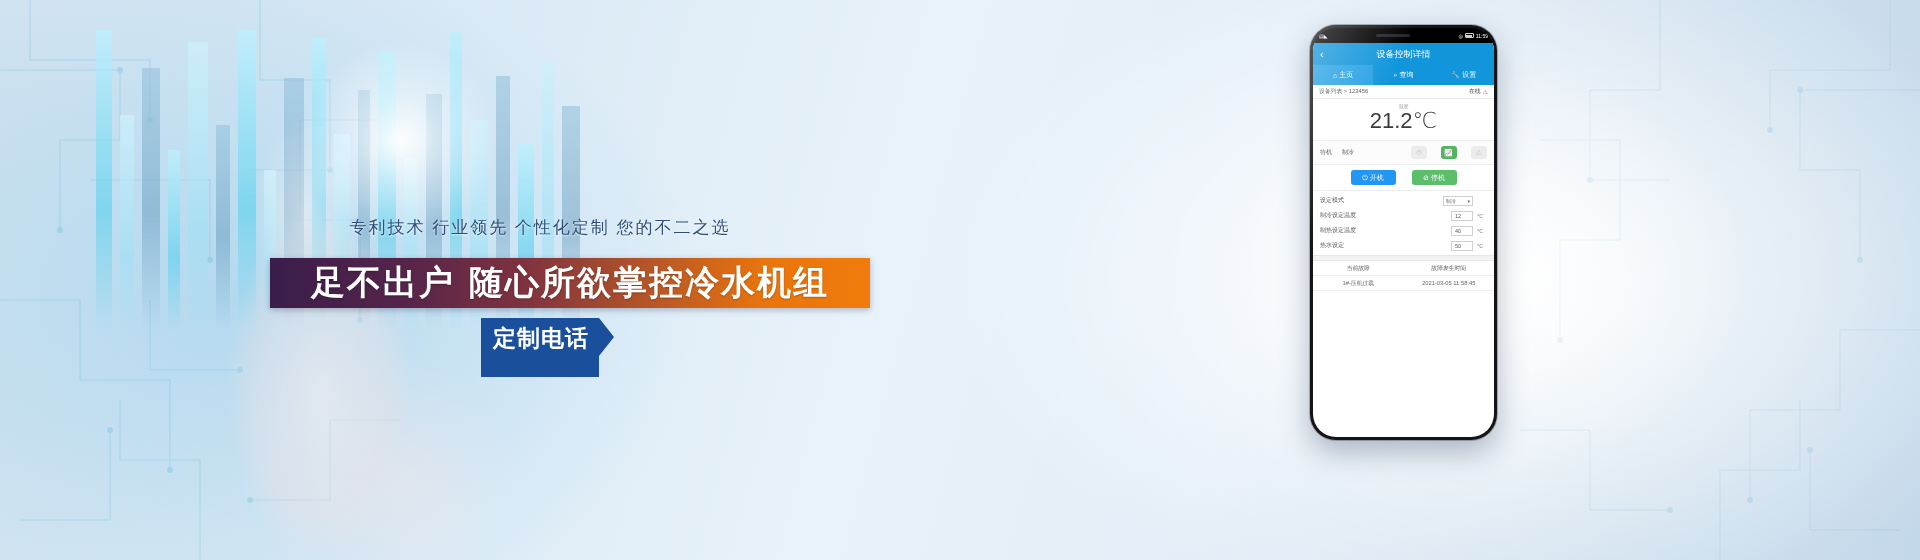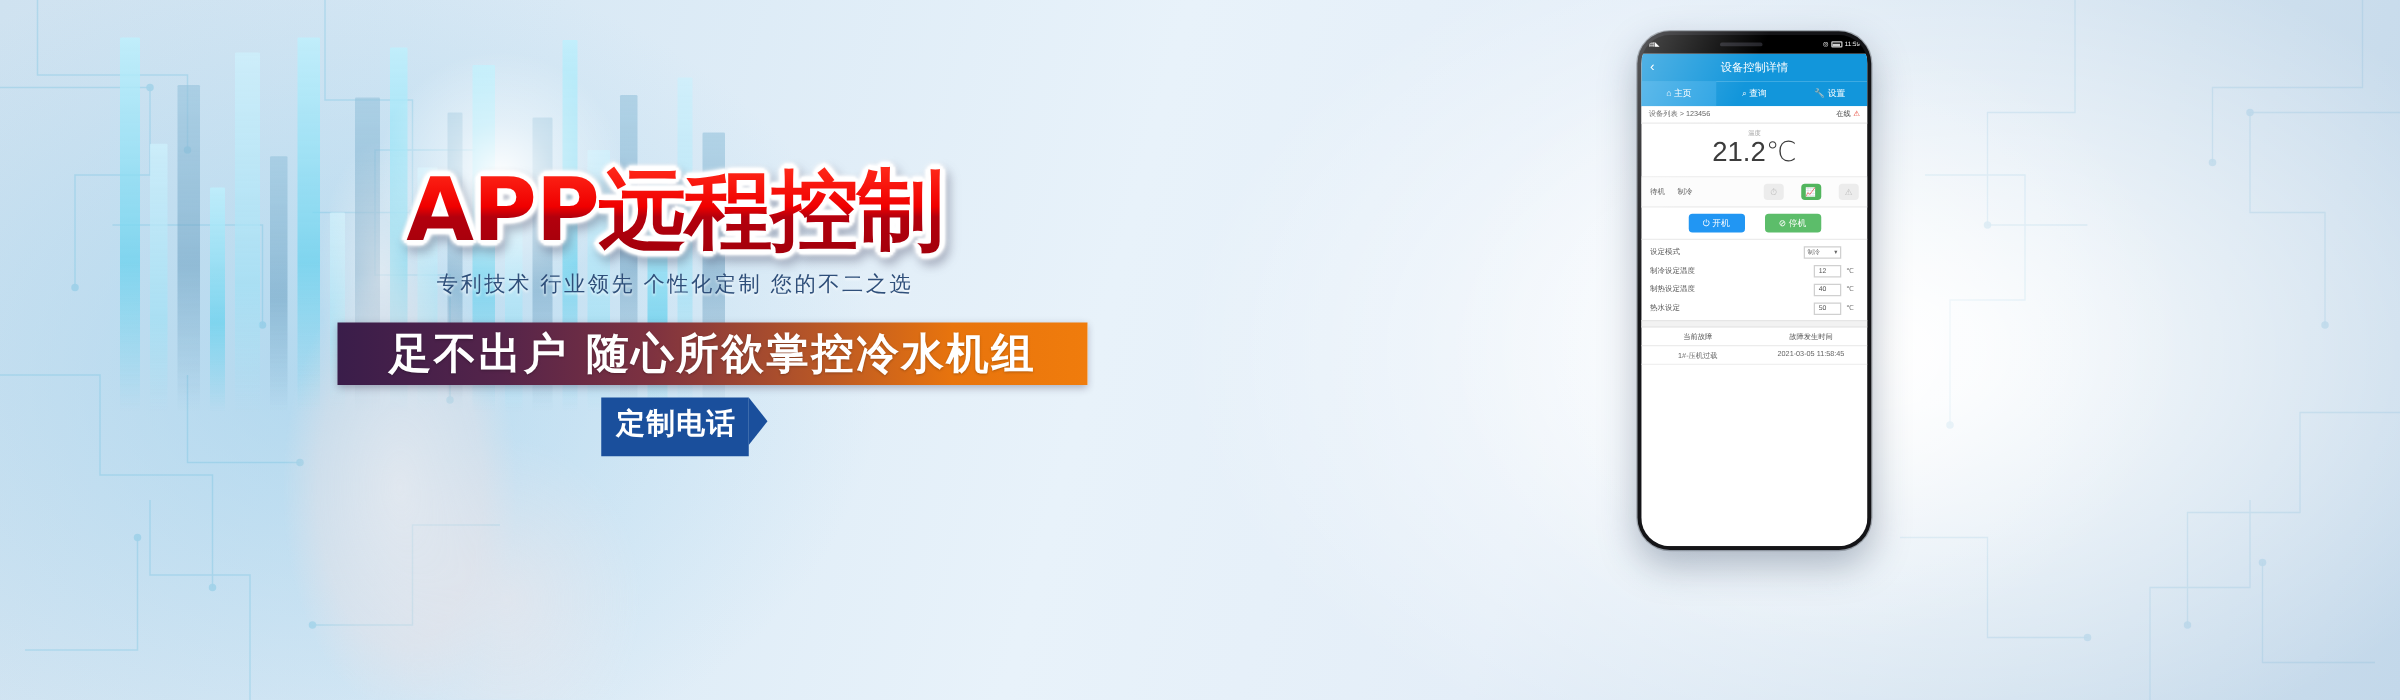--- a/index.html
+++ b/index.html
@@ -98,21 +98,21 @@
   }
 
   .phone-line {
     position: absolute; left: 0; top: 318px; width: 1080px;
     display: flex; align-items: center; justify-content: center; gap: 14px;
   }
   .tel-tag {
     position: relative;
     background: #1a4f9c; color: #fff;
     font-size: 23px; font-weight: bold; letter-spacing: 1px;
-    padding: 5px 10px 11px 12px;
+    padding: 5px 10px 23px 12px;
     font-family: "DejaVu Sans", sans-serif;
     text-align: center;
   }
   .tel-tag::after {
     content: ""; position: absolute; left: 100%; top: 0;
     border-top: 19px solid transparent; border-bottom: 19px solid transparent;
     border-left: 15px solid #1a4f9c;
   }
   .tel-num {
     margin-left: 14px;
@@ -330,21 +330,20 @@
     <div class="bar cyan" style="left:428px;width:16px; height:186px;"></div>
     <div class="bar" style="left:452px;width:12px; height:268px;"></div>
     <div class="bar dark" style="left:472px;width:18px; height:224px;"></div>
   </div>
 
   <div class="hand"></div>
   <div class="glow"></div>
   <div class="hotspot"></div>
 
   <div class="copy">
-    <div class="headline">APP远程控制</div>
     <div class="subline">专利技术 行业领先 个性化定制 您的不二之选</div>
 
     <div class="ribbon">
       <span>足不出户 随心所欲掌控冷水机组</span>
     </div>
 
     <div class="phone-line">
       <div class="tel-tag">定制电话</div>
     </div>
   </div>

